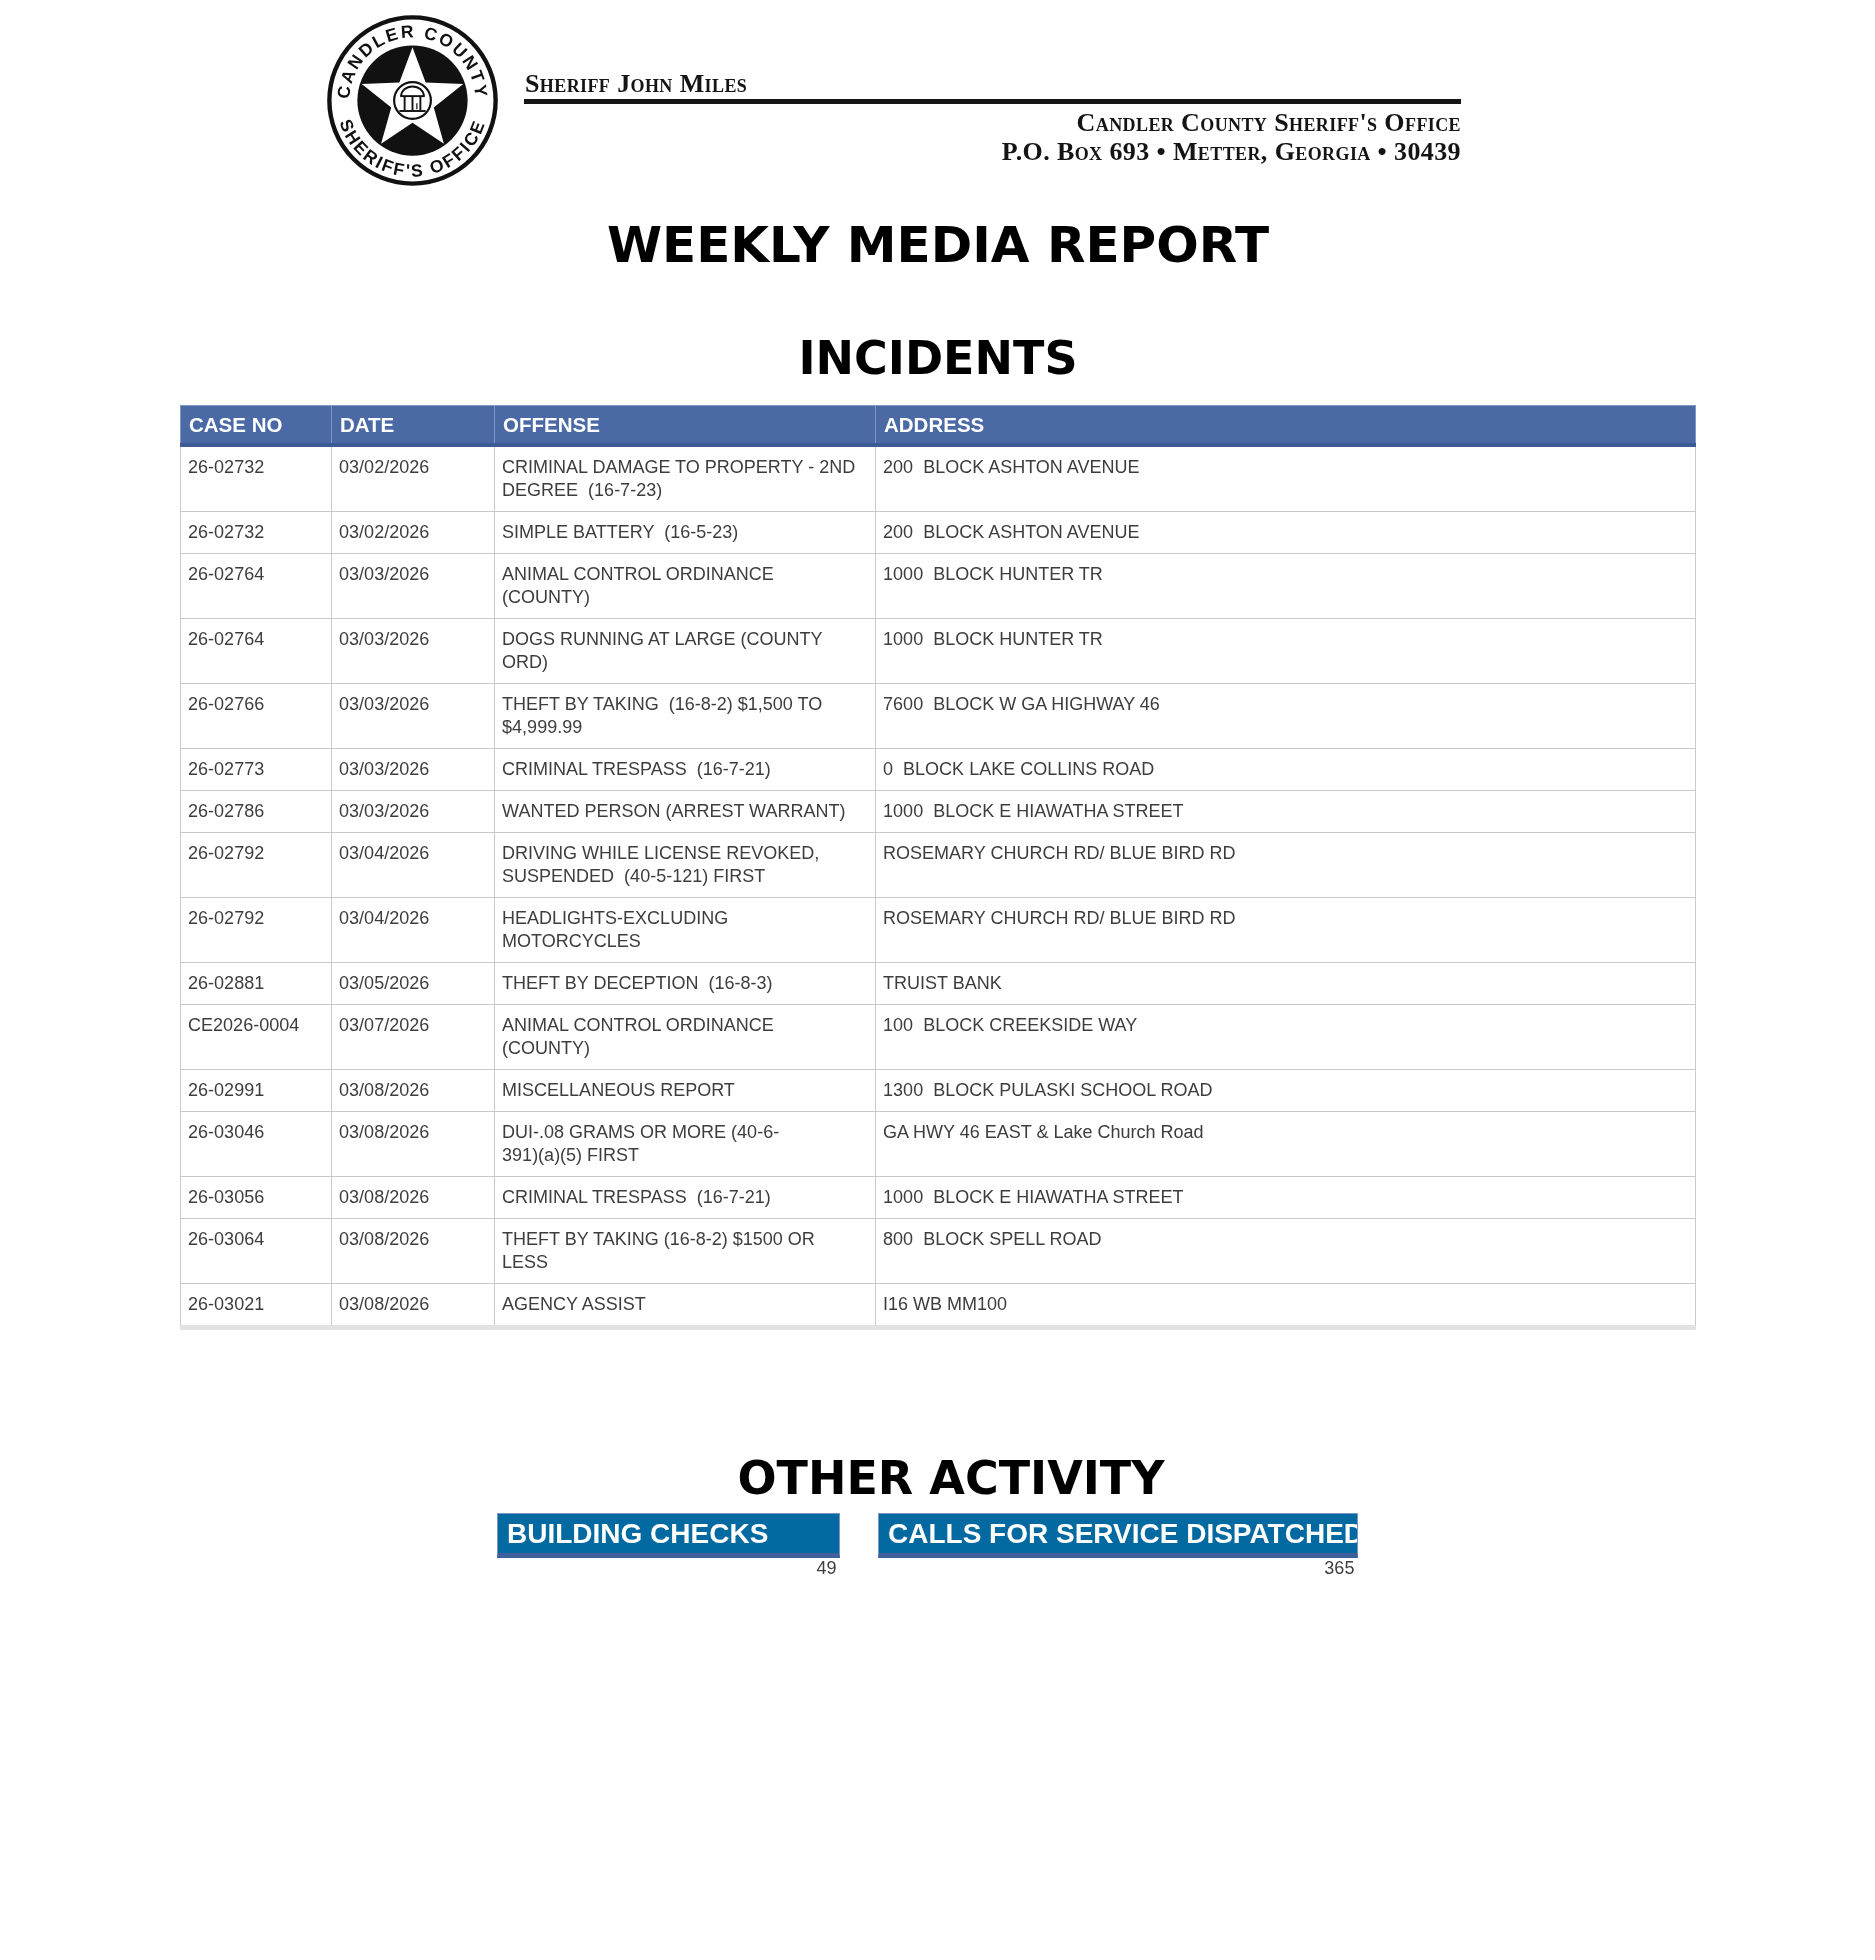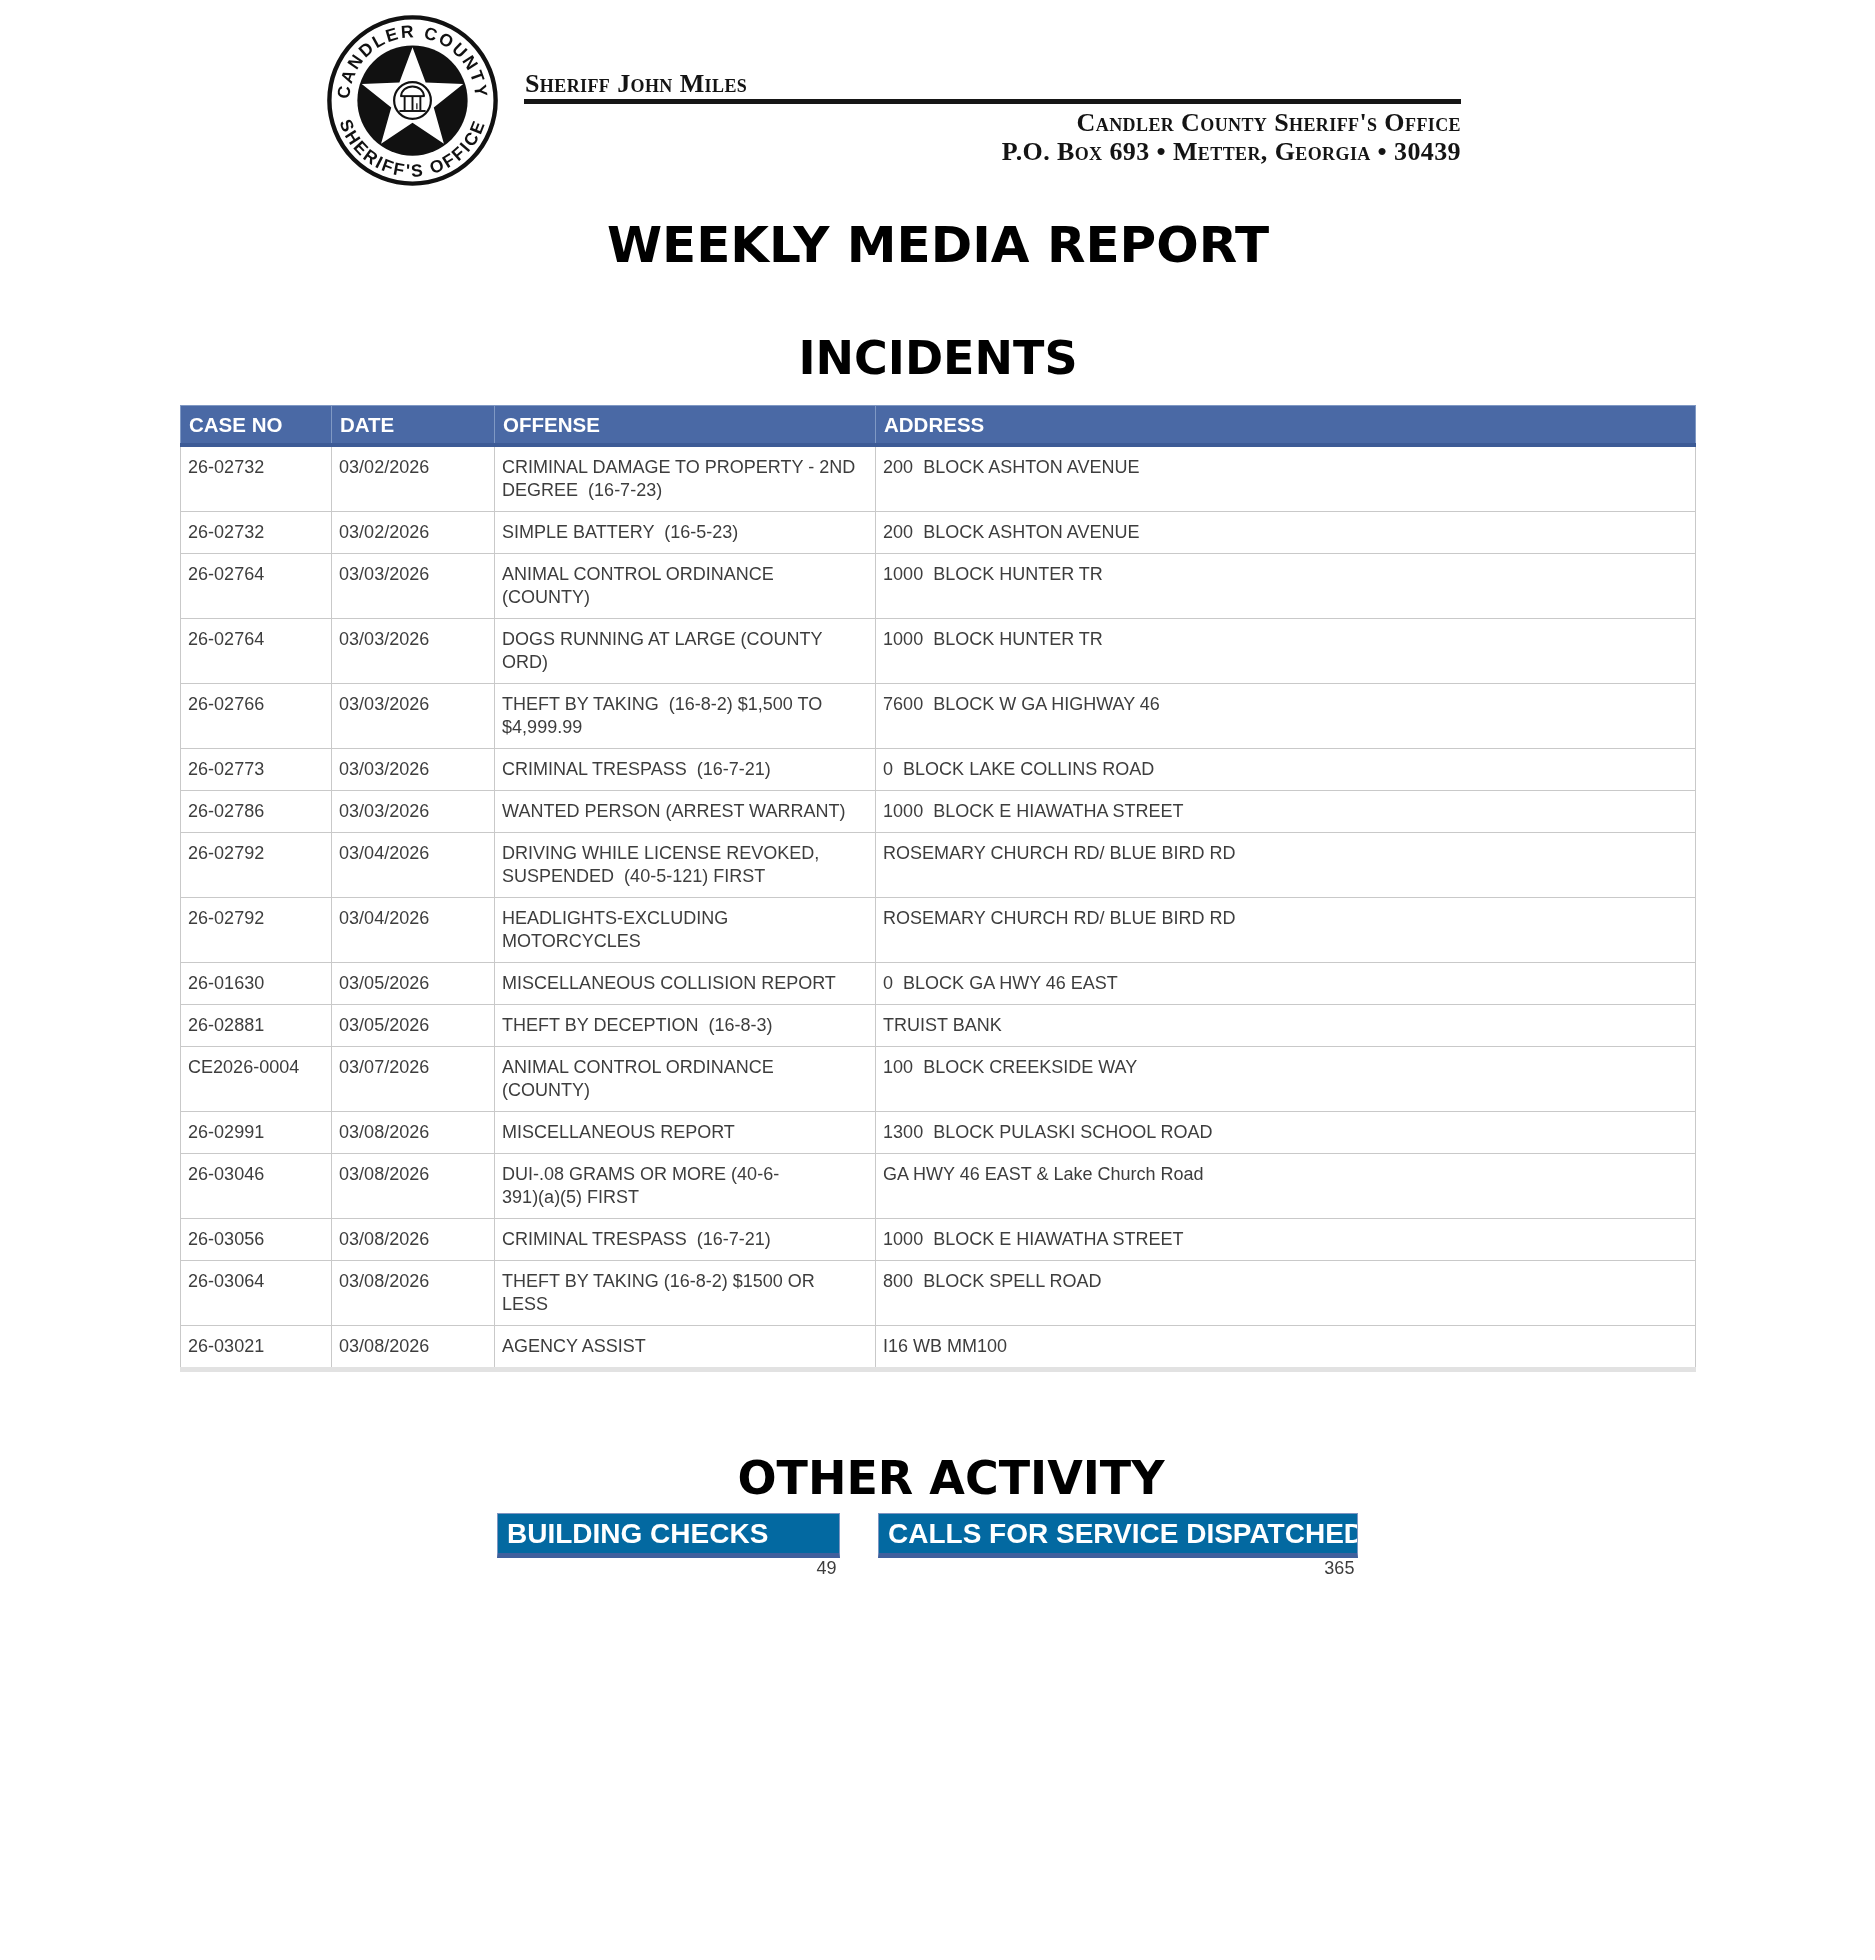--- a/index.html
+++ b/index.html
@@ -184,26 +184,20 @@
           <td>ROSEMARY CHURCH RD/ BLUE BIRD RD</td>
         </tr>
         <tr>
           <td>26-02792</td>
           <td>03/04/2026</td>
           <td>HEADLIGHTS-EXCLUDING
 MOTORCYCLES</td>
           <td>ROSEMARY CHURCH RD/ BLUE BIRD RD</td>
         </tr>
         <tr>
-          <td>26-01630</td>
-          <td>03/05/2026</td>
-          <td>MISCELLANEOUS COLLISION REPORT</td>
-          <td>0  BLOCK GA HWY 46 EAST</td>
-        </tr>
-        <tr>
           <td>26-02881</td>
           <td>03/05/2026</td>
           <td>THEFT BY DECEPTION  (16-8-3)</td>
           <td>TRUIST BANK</td>
         </tr>
         <tr>
           <td>CE2026-0004</td>
           <td>03/07/2026</td>
           <td>ANIMAL CONTROL ORDINANCE
 (COUNTY)</td>

